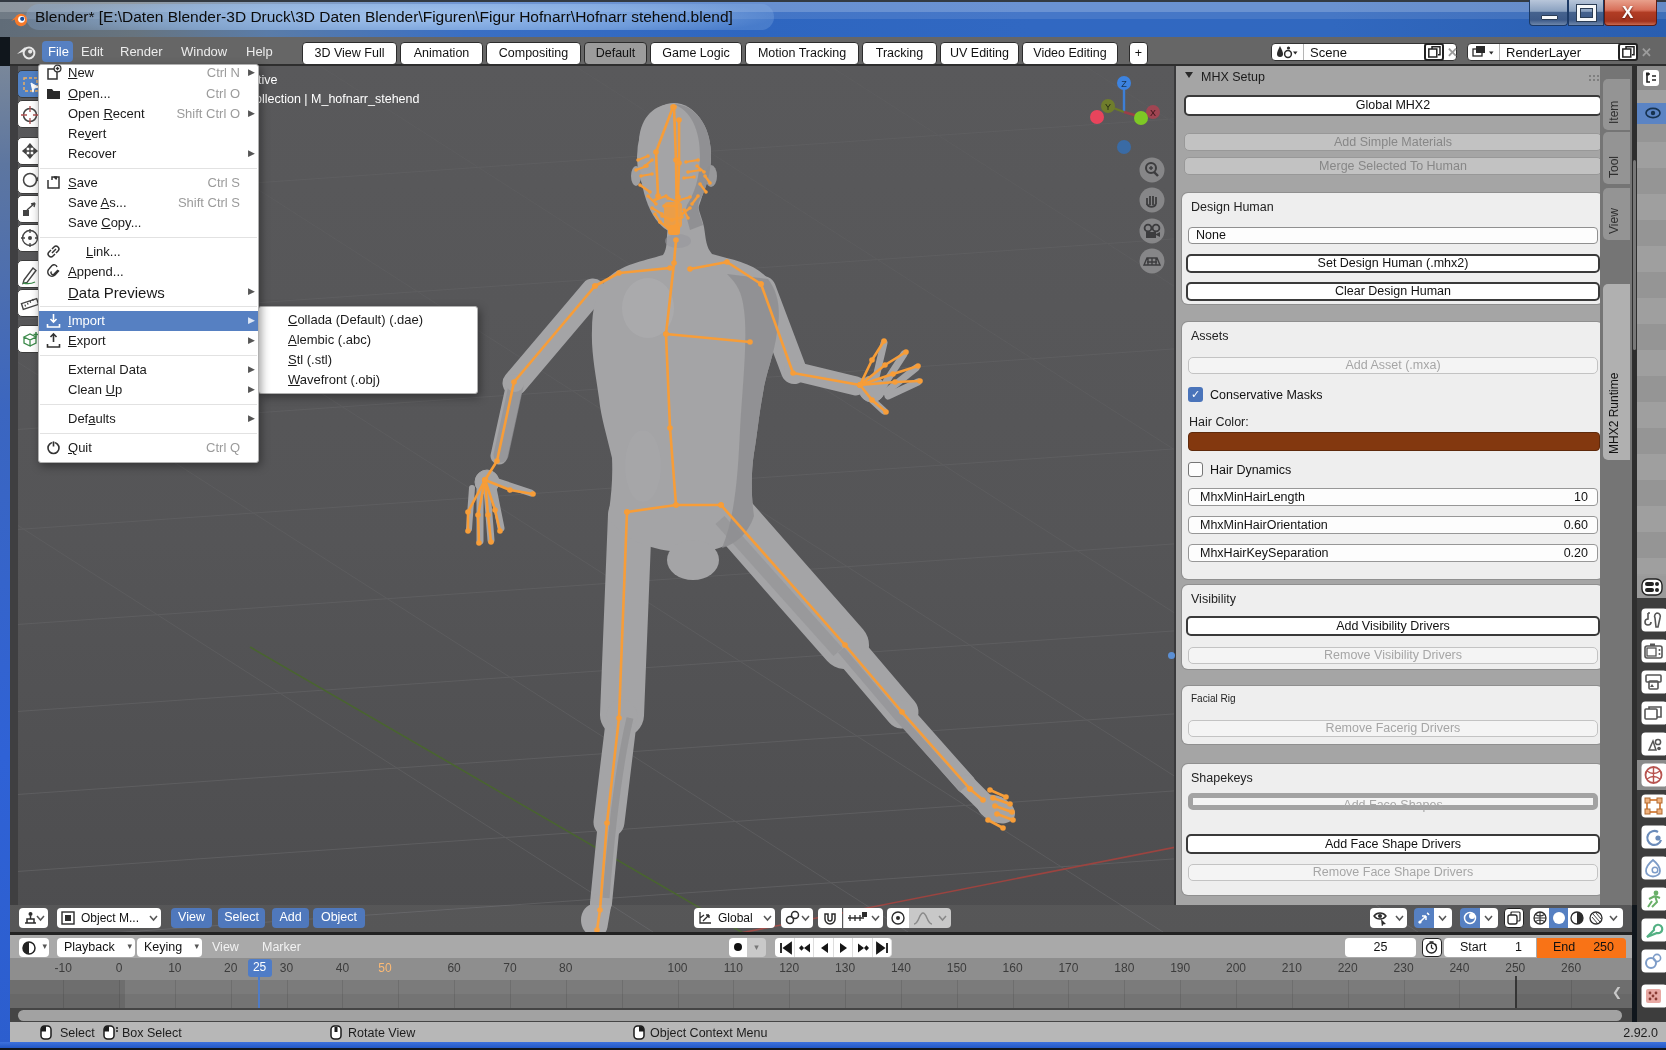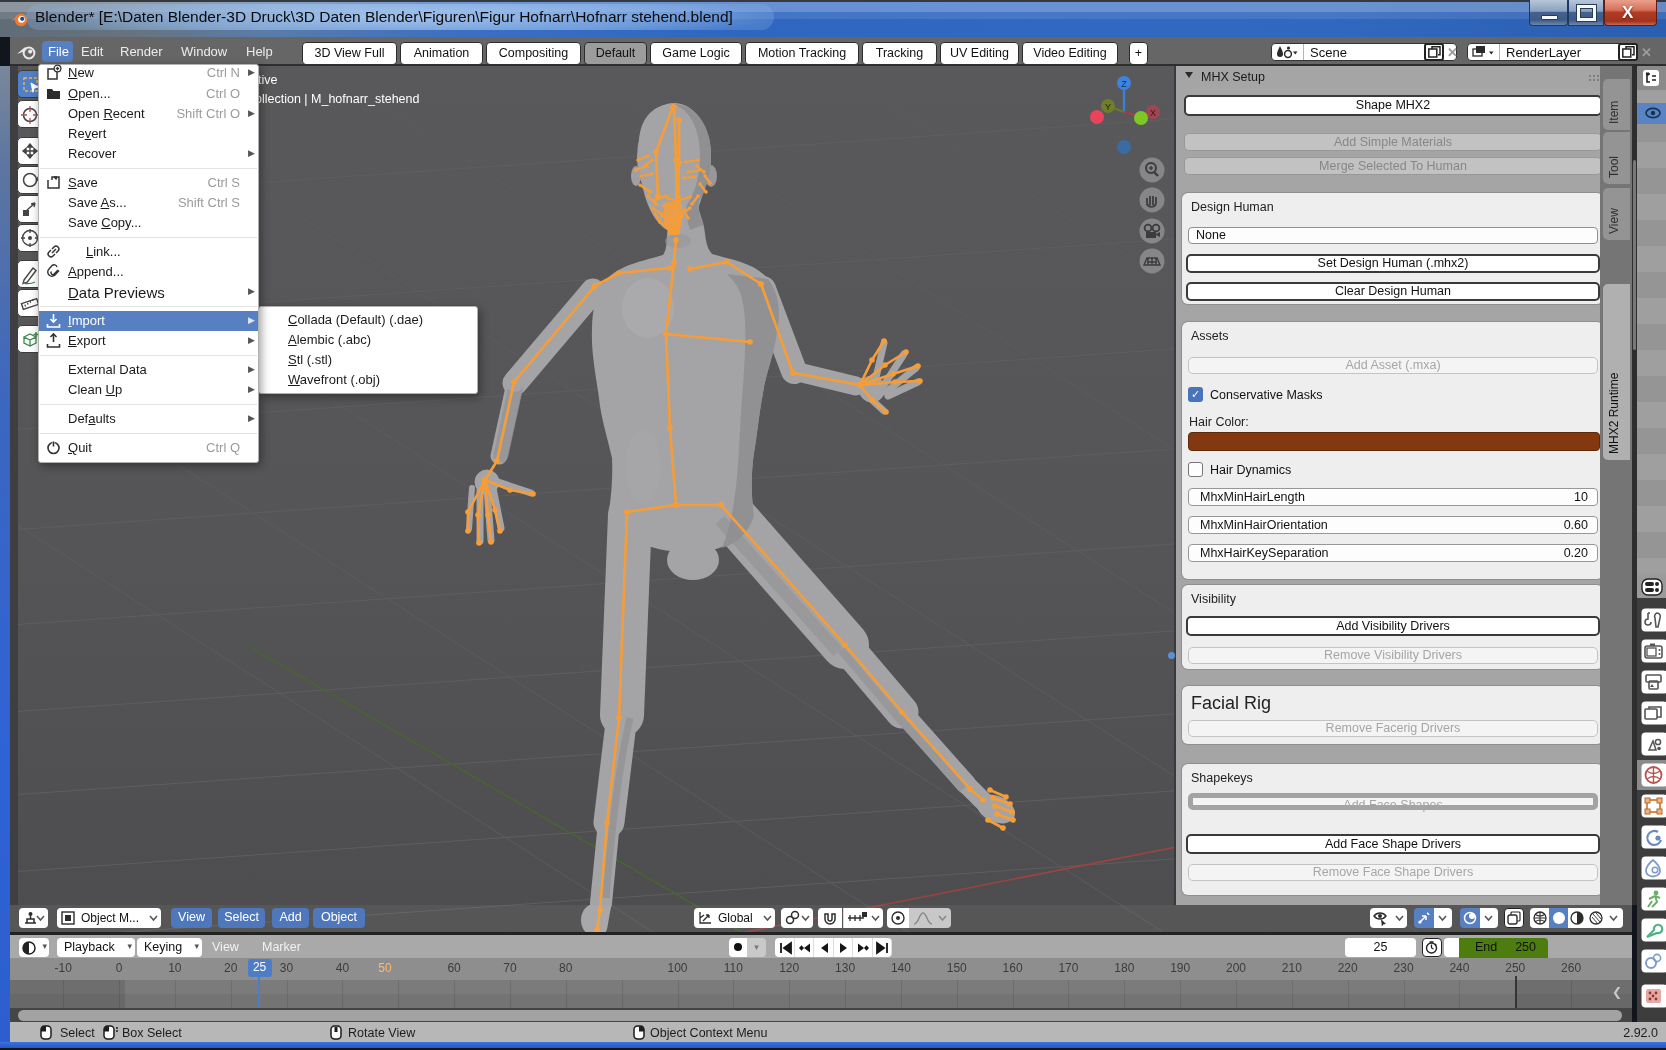--- a/index.html
+++ b/index.html
@@ -542,21 +542,21 @@
     <path d="M4 3 l7 8 M3 6 l6 7 M7 2 l5 6" stroke="#2c2c2c" stroke-width="0.9"></path>
   </svg>
 <div class="abs" style="left:1605px;top:908px;width:18px;height:20px;background:#fff;border-radius:0 4px 4px 0;"></div>
 <svg class="abs" style="left:1609px;top:915px" width="9" height="7" viewBox="0 0 9 7">
     <path d="M1 1 l3.5 4 L8 1" fill="none" stroke="#555" stroke-width="1.5"></path>
   </svg>
 <div class="abs" style="left:1176px;top:66px;width:424px;height:839px;background:#a5a5a5;"></div>
 <div class="abs" style="left:1185px;top:72px;width:0;height:0;border-left:4.5px solid transparent;border-right:4.5px solid transparent;border-top:6px solid #2a2a2a;"></div>
 <div class="abs" style="left:1201px;top:70px;font-size:12.5px;color:#1a1a1a;">MHX Setup</div>
 <div class="abs" style="left:1588px;top:74px;width:14px;height:7px;background-image:radial-gradient(circle, #7f7f7f 1px, transparent 1.2px);background-size:4px 4px;"></div>
-<div class="abs" style="left:1184px;top:95px;width:418px;height:21px;background:#fff;border:2px solid #3a3a3a;border-radius:5px;color:#111;font-size:12.5px;text-align:center;line-height:17px;">Shape MHX2</div>
+<div class="abs" style="left:1184px;top:95px;width:418px;height:21px;background:#fff;border:2px solid #3a3a3a;border-radius:5px;color:#111;font-size:12.5px;text-align:center;line-height:17px;">Global MHX2</div>
 <div class="abs" style="left:1184px;top:133px;width:418px;height:18px;background:#c2c2c2;border:1px solid #989898;border-radius:5px;color:#878787;font-size:12.5px;text-align:center;line-height:16px;">Add Simple Materials</div>
 <div class="abs" style="left:1184px;top:157px;width:418px;height:18px;background:#c2c2c2;border:1px solid #989898;border-radius:5px;color:#878787;font-size:12.5px;text-align:center;line-height:16px;">Merge Selected To Human</div>
 <div class="abs" style="left:1182px;top:193px;width:421px;height:111px;background:#eee;border-radius:6px;box-shadow:0 0 0 1px #8f8f8f;"></div>
 <div class="abs" style="left:1191px;top:200px;font-size:12.5px;color:#222;">Design Human</div>
 <div class="abs" style="left:1188px;top:227px;width:410px;height:17px;background:#fdfdfd;border:1px solid #909090;border-radius:4px;color:#111;font-size:12.5px;line-height:15px;padding-left:7px;">None</div>
 <div class="abs" style="left:1186px;top:254px;width:414px;height:19px;background:#fff;border:2px solid #3a3a3a;border-radius:5px;color:#111;font-size:12.5px;text-align:center;line-height:15px;">Set Design Human (.mhx2)</div>
 <div class="abs" style="left:1186px;top:282px;width:414px;height:19px;background:#fff;border:2px solid #3a3a3a;border-radius:5px;color:#111;font-size:12.5px;text-align:center;line-height:15px;">Clear Design Human</div>
 <div class="abs" style="left:1182px;top:322px;width:421px;height:257px;background:#eee;border-radius:6px;box-shadow:0 0 0 1px #8f8f8f;"></div>
 <div class="abs" style="left:1191px;top:329px;font-size:12.5px;color:#222;">Assets</div>
 <div class="abs" style="left:1188px;top:357px;width:410px;height:17px;background:#f4f4f4;border:1px solid #c3c3c3;border-radius:5px;color:#a6a6a6;font-size:12.5px;text-align:center;line-height:15px;">Add Asset (.mxa)</div>
@@ -573,21 +573,21 @@
 <div class="abs" style="left:1200px;top:518px;font-size:12.5px;color:#111;">MhxMinHairOrientation</div>
 <div class="abs" style="left:1188px;top:518px;width:400px;text-align:right;font-size:12.5px;color:#111;">0.60</div>
 <div class="abs" style="left:1188px;top:544px;width:410px;height:18px;background:#fdfdfd;border:1px solid #979797;border-radius:4px;"></div>
 <div class="abs" style="left:1200px;top:546px;font-size:12.5px;color:#111;">MhxHairKeySeparation</div>
 <div class="abs" style="left:1188px;top:546px;width:400px;text-align:right;font-size:12.5px;color:#111;">0.20</div>
 <div class="abs" style="left:1182px;top:585px;width:421px;height:84px;background:#eee;border-radius:6px;box-shadow:0 0 0 1px #8f8f8f;"></div>
 <div class="abs" style="left:1191px;top:592px;font-size:12.5px;color:#222;">Visibility</div>
 <div class="abs" style="left:1186px;top:616px;width:414px;height:20px;background:#fff;border:2px solid #3a3a3a;border-radius:5px;color:#111;font-size:12.5px;text-align:center;line-height:16px;">Add Visibility Drivers</div>
 <div class="abs" style="left:1188px;top:647px;width:410px;height:17px;background:#f4f4f4;border:1px solid #c3c3c3;border-radius:5px;color:#a6a6a6;font-size:12.5px;text-align:center;line-height:15px;">Remove Visibility Drivers</div>
 <div class="abs" style="left:1182px;top:686px;width:421px;height:58px;background:#eee;border-radius:6px;box-shadow:0 0 0 1px #8f8f8f;"></div>
-<div class="abs" style="left:1191px;top:693px;font-size:18px;color:#222;">Facial Rig</div>
+<div class="abs" style="left:1191px;top:693px;font-size:10px;color:#222;">Facial Rig</div>
 <div class="abs" style="left:1188px;top:720px;width:410px;height:17px;background:#f4f4f4;border:1px solid #c3c3c3;border-radius:5px;color:#a6a6a6;font-size:12.5px;text-align:center;line-height:15px;">Remove Facerig Drivers</div>
 <div class="abs" style="left:1182px;top:764px;width:421px;height:131px;background:#eee;border-radius:6px;box-shadow:0 0 0 1px #8f8f8f;"></div>
 <div class="abs" style="left:1191px;top:771px;font-size:12.5px;color:#222;">Shapekeys</div>
 <div class="abs" style="left:1188px;top:793px;width:410px;height:17px;background:#f4f4f4;border:5px solid #a3a3a3;border-radius:5px;color:#a6a6a6;font-size:12.5px;text-align:center;line-height:15px;">Add Face Shapes</div>
 <div class="abs" style="left:1186px;top:834px;width:414px;height:20px;background:#fff;border:2px solid #3a3a3a;border-radius:5px;color:#111;font-size:12.5px;text-align:center;line-height:16px;">Add Face Shape Drivers</div>
 <div class="abs" style="left:1188px;top:864px;width:410px;height:17px;background:#f4f4f4;border:1px solid #c3c3c3;border-radius:5px;color:#a6a6a6;font-size:12.5px;text-align:center;line-height:15px;">Remove Face Shape Drivers</div>
 <div class="abs" style="left:1168px;top:652px;width:7px;height:7px;border-radius:50%;background:#5b8fd4;"></div>
 <div class="abs" style="left:1600px;top:66px;width:32px;height:839px;background:#757575;"></div>
 <div class="abs" style="left:1603px;top:79px;width:27px;height:51px;background:#949494;border-radius:5px 0 0 5px;"></div>
 <div class="abs" style="left:1603px;top:124px;width:27px;">
@@ -776,21 +776,21 @@
 <div class="abs" style="left:1422px;top:938px;width:20px;height:19px;background:#fff;border:1.5px solid #222;border-radius:4px;">
     <svg class="abs" style="left:2px;top:1.5px" width="13" height="13" viewBox="0 0 13 13">
       <circle cx="6.5" cy="7" r="5" fill="none" stroke="#222" stroke-width="1.4"></circle>
       <path d="M6.5 7 L6.5 3.6 M6.5 7 l2 1 M4.5 1 h4 M10 3 l1.3 1.3" stroke="#222" stroke-width="1.3" fill="none"></path>
     </svg>
   </div>
 <div class="abs" style="left:1444px;top:938px;width:92px;height:19px;background:#fff;border-radius:4px 0 0 4px;font-size:12.5px;color:#111;">
     <span style="position:absolute;left:16px;top:2px;">Start</span>
     <span style="position:absolute;right:14px;top:2px;">1</span>
   </div>
-<div class="abs" style="left:1459px;top:938px;width:89px;height:32px;background:#4d7c0f;border-radius:0 4px 4px 0;font-size:12.5px;color:#111;">
+<div class="abs" style="left:1537px;top:938px;width:89px;height:32px;background:#f97316;border-radius:0 4px 4px 0;font-size:12.5px;color:#111;">
     <span style="position:absolute;left:16px;top:2px;">End</span>
     <span style="position:absolute;right:12px;top:2px;">250</span>
   </div>
 <div class="abs" style="left:10px;top:958px;width:1622px;height:22px;background:#8e8e8e;"></div>
 <div class="abs" style="left:43.15px;top:961px;width:40px;text-align:center;font-size:12px;color:#3c3c3c;">-10</div>
 <div class="abs" style="left:99.0px;top:961px;width:40px;text-align:center;font-size:12px;color:#3c3c3c;">0</div>
 <div class="abs" style="left:154.85px;top:961px;width:40px;text-align:center;font-size:12px;color:#3c3c3c;">10</div>
 <div class="abs" style="left:210.7px;top:961px;width:40px;text-align:center;font-size:12px;color:#3c3c3c;">20</div>
 <div class="abs" style="left:266.55px;top:961px;width:40px;text-align:center;font-size:12px;color:#3c3c3c;">30</div>
 <div class="abs" style="left:322.4px;top:961px;width:40px;text-align:center;font-size:12px;color:#3c3c3c;">40</div>

